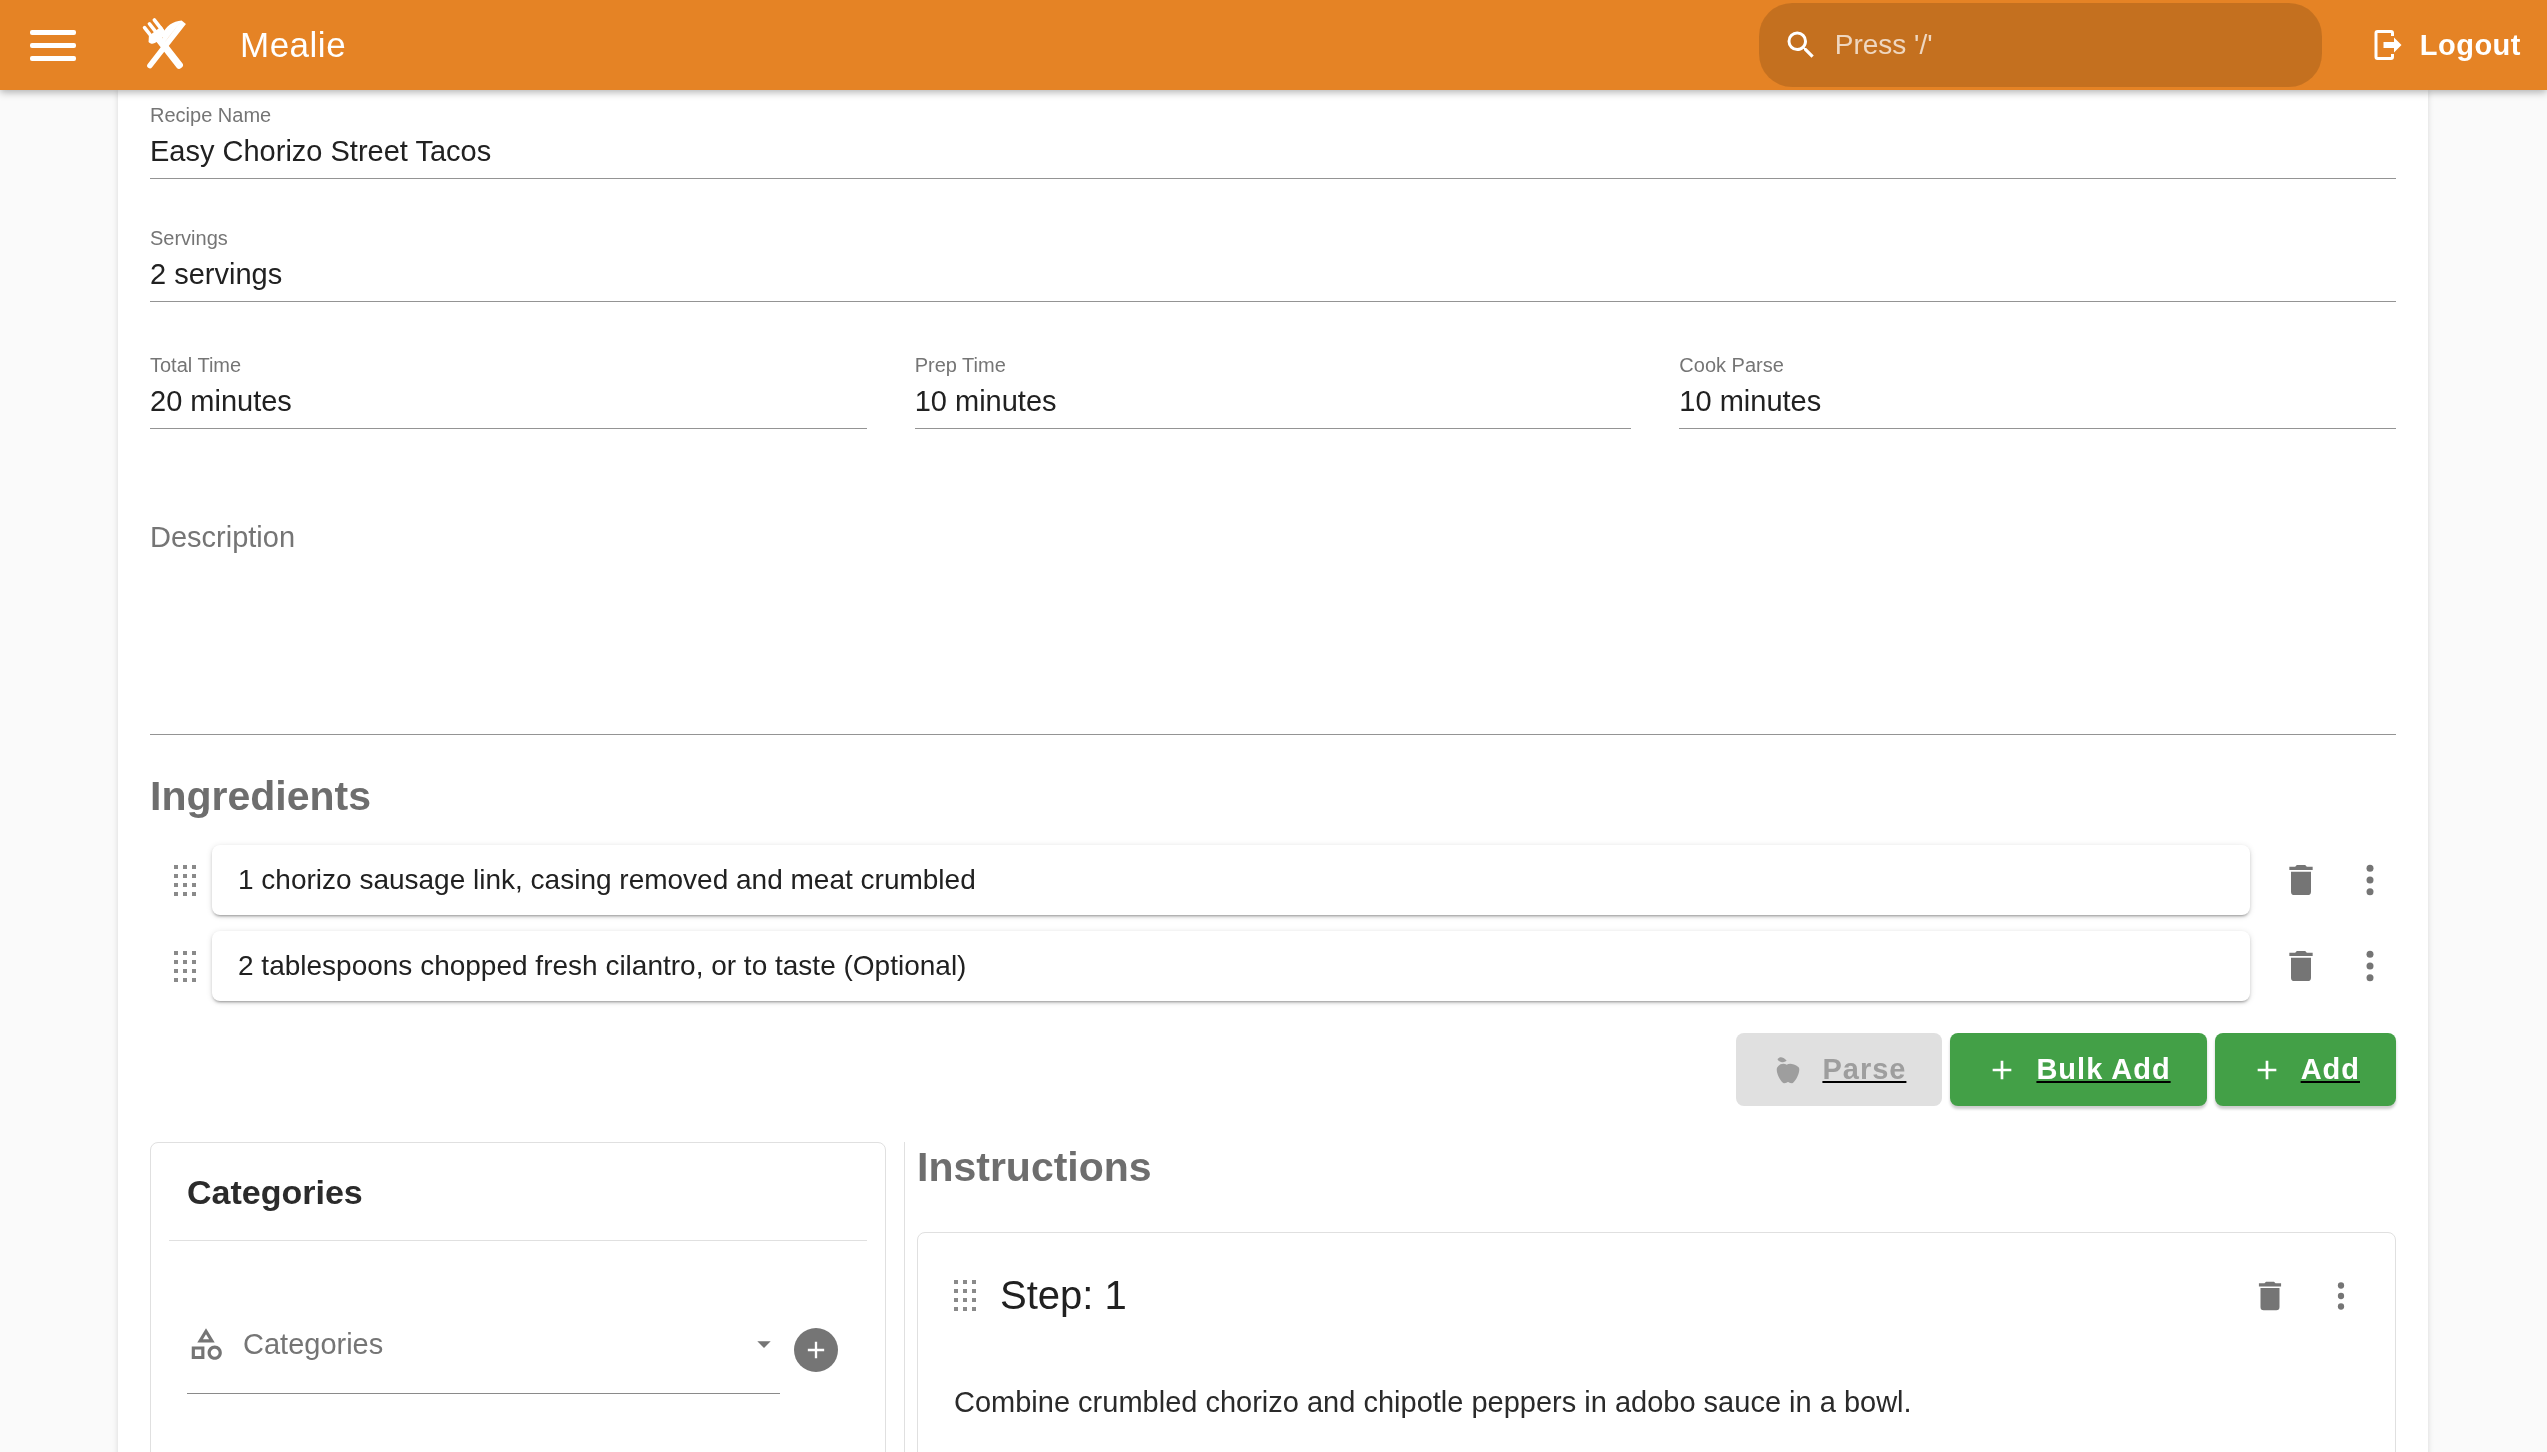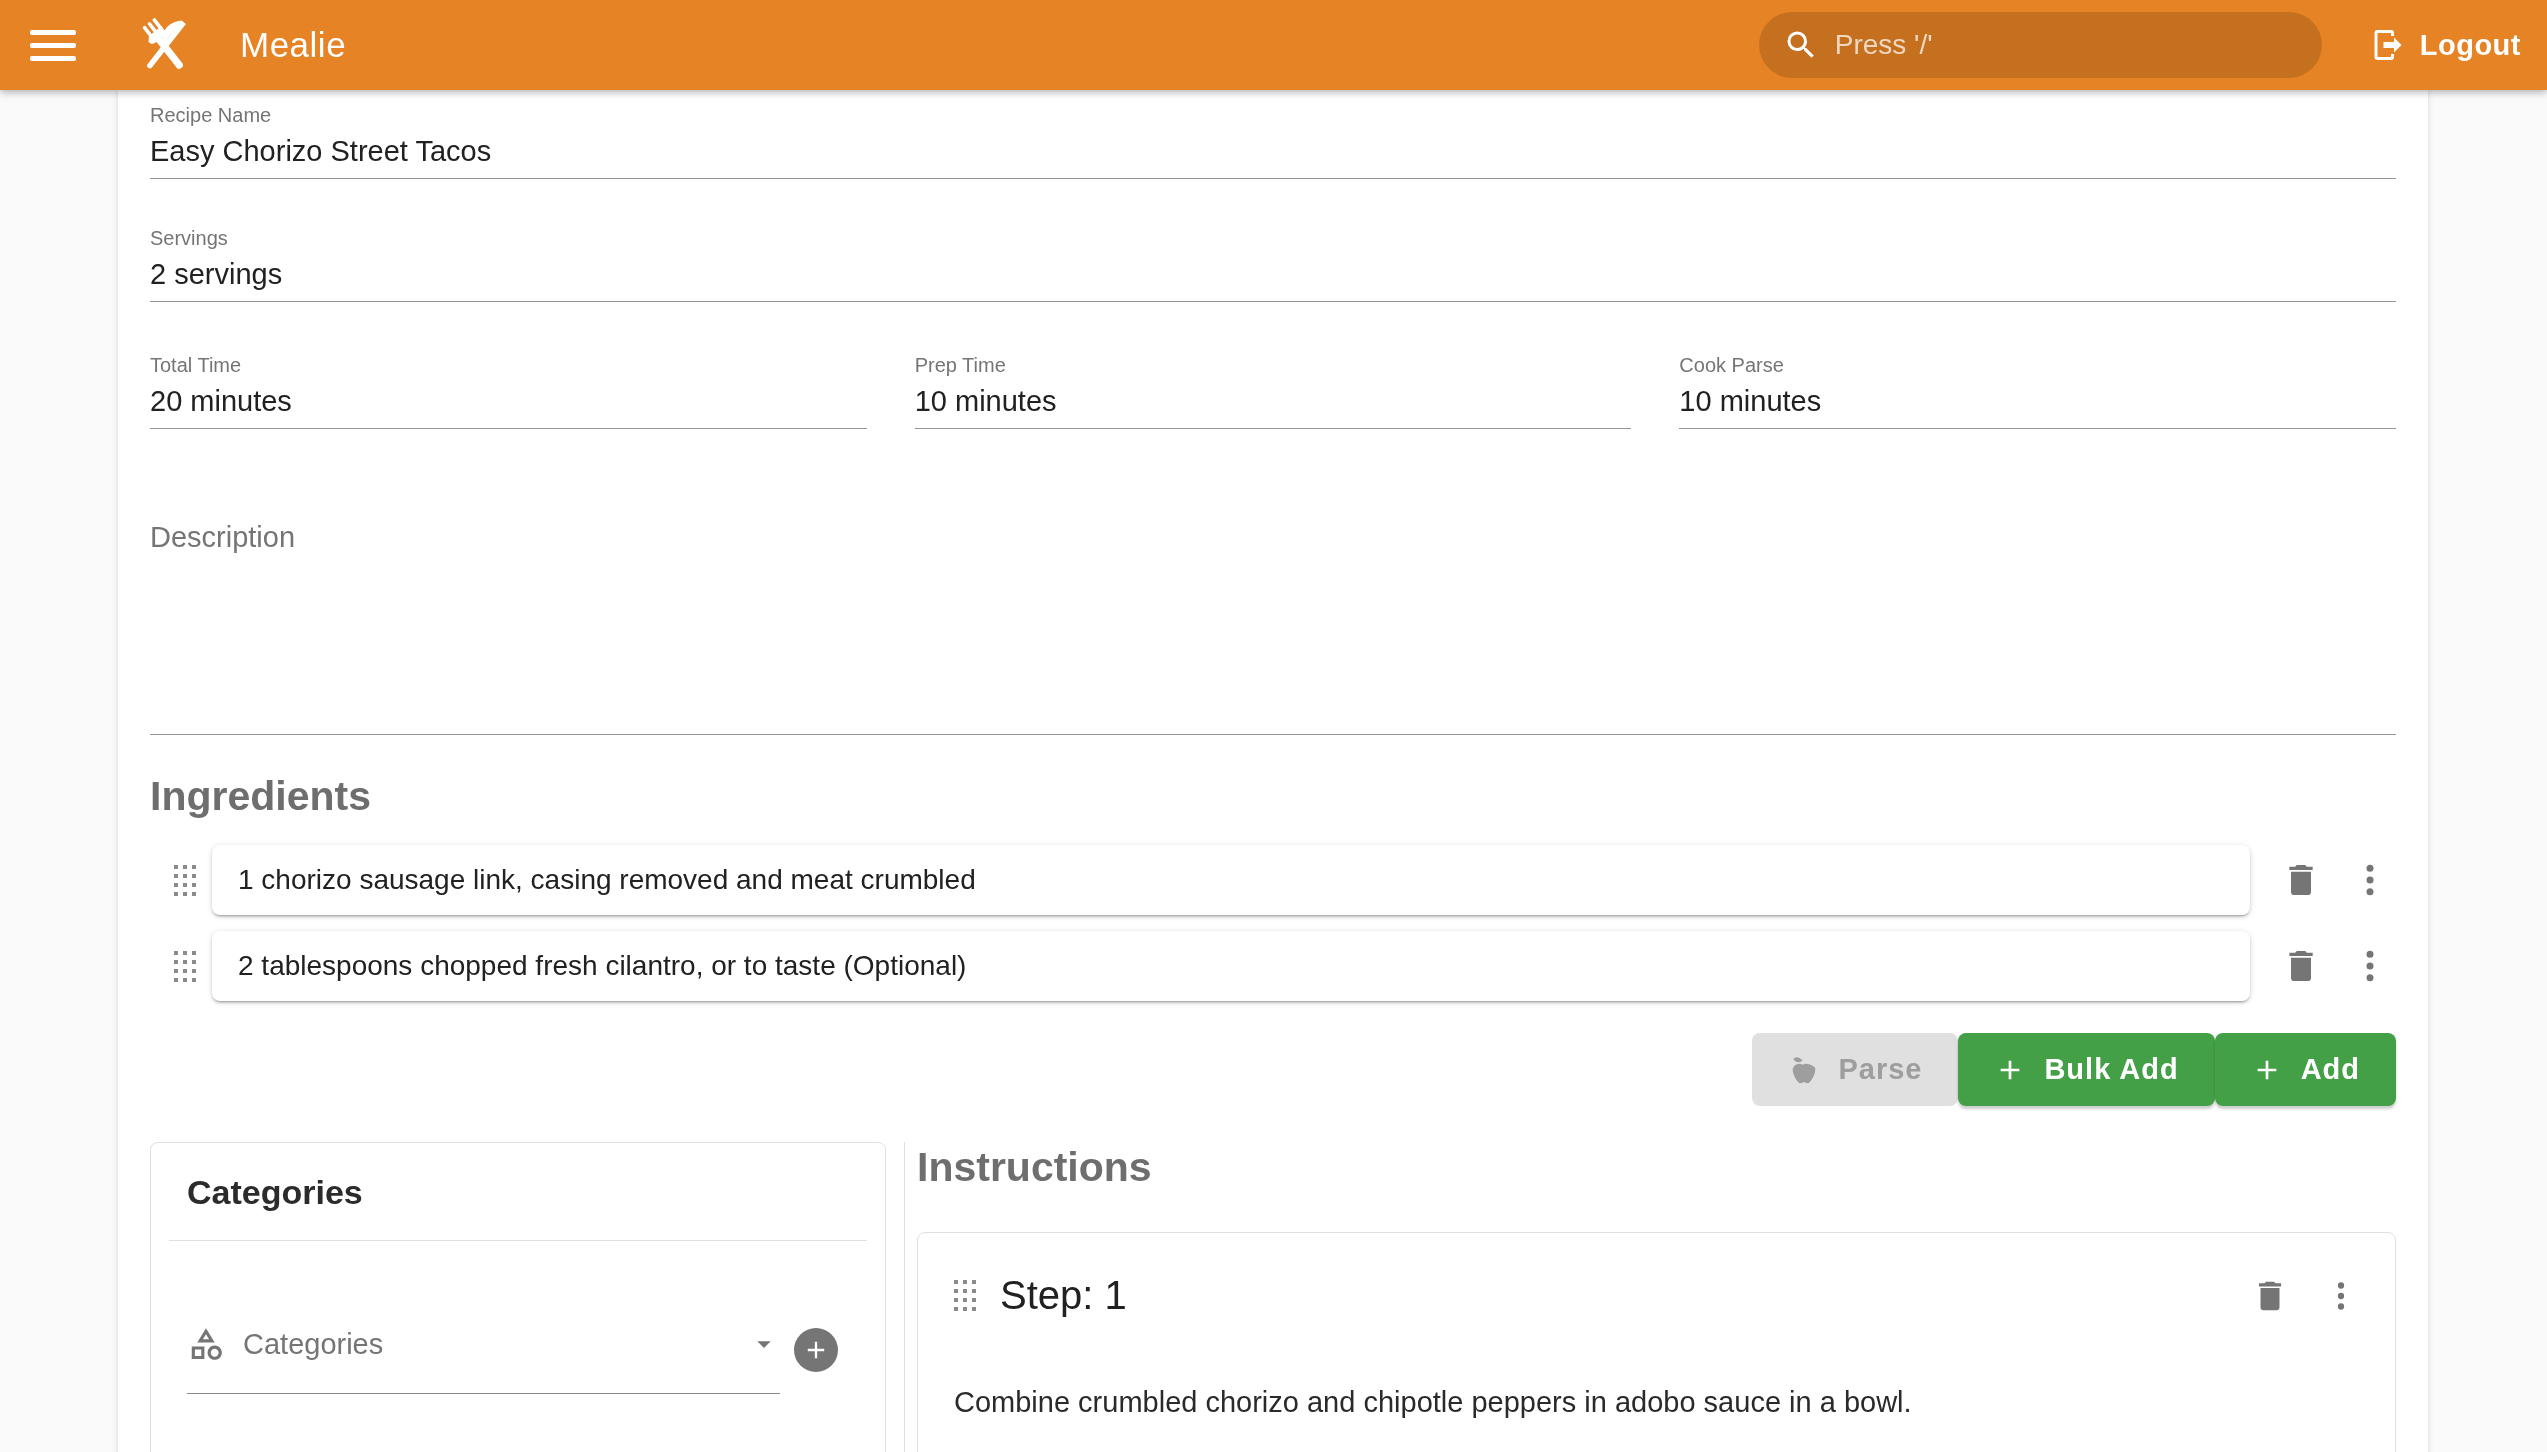--- a/index.html
+++ b/index.html
@@ -13,21 +13,21 @@
   body{font-family:"Liberation Sans","DejaVu Sans",sans-serif;background:var(--page-bg);}
 
   
   .app-header{height:90px;background:var(--primary);display:flex;align-items:center;
     padding:0 26px 0 30px;box-shadow:0 2px 8px rgba(0,0,0,.32);position:relative;z-index:5;gap:14px;}
   .menu-btn{width:46px;height:40px;display:flex;flex-direction:column;justify-content:center;gap:8px;cursor:pointer;}
   .menu-btn span{display:block;height:5px;border-radius:2px;background:#fff;}
   .logo{margin-left:42px;width:68px;height:68px;display:flex;align-items:center;justify-content:center;}
   .app-title{color:#fff;font-size:35px;font-weight:500;margin-left:26px;letter-spacing:0.5px;}
   .flex-spacer{flex:1;}
-  .search-pill{width:563px;height:66px;border-radius:33px;background:rgba(0,0,0,.14);
+  .search-pill{width:563px;height:84px;border-radius:33px;background:rgba(0,0,0,.14);
     display:flex;align-items:center;padding:0 24px;cursor:text;}
   .search-pill .ph{color:rgba(255,255,255,.72);font-size:28px;margin-left:16px;}
   .logout-btn{display:flex;align-items:center;gap:14px;background:none;border:none;cursor:pointer;
     margin-left:34px;color:#fff;font-size:29px;font-weight:bold;letter-spacing:0.5px;font-family:inherit;}
 
   
   .page-card{margin:0 118px;width:2310px;min-height:1363px;background:#fff;
     box-shadow:0 0 6px rgba(0,0,0,.14);padding:0 32px 80px 32px;}
 
   .field{border-bottom:1px solid var(--underline);}
@@ -49,21 +49,21 @@
   .ing-row{display:flex;align-items:center;height:70px;margin-bottom:16px;}
   .drag-handle{width:22px;flex:0 0 22px;margin-left:24px;cursor:grab;display:flex;}
   .ing-card{flex:1;margin-left:16px;height:70px;background:#fff;border-radius:8px;
     box-shadow:0 3px 2px -2px rgba(0,0,0,.2),0 2px 3px 0 rgba(0,0,0,.14),0 1px 6px 0 rgba(0,0,0,.12);
     display:flex;align-items:center;padding:0 26px;font-size:28px;color:var(--text);cursor:text;}
   .icon-btn{background:none;border:none;cursor:pointer;display:flex;align-items:center;justify-content:center;}
   .ing-row .trash-btn{margin-left:20px;width:62px;}
   .ing-row .kebab-btn{margin-left:12px;width:52px;}
 
   
-  .actions-row{display:flex;justify-content:flex-end;gap:0;margin-top:32px;}
+  .actions-row{display:flex;justify-content:flex-end;gap:8px;margin-top:32px;text-decoration:underline;}
   .btn{height:73px;border:none;border-radius:8px;display:flex;align-items:center;justify-content:center;
     gap:18px;font-size:29px;font-weight:bold;letter-spacing:1px;padding:0 36px;cursor:pointer;font-family:inherit;}
   .btn-green{background:var(--success);color:#fff;box-shadow:0 3px 3px rgba(0,0,0,.2);}
   .btn-disabled{background:var(--disabled-bg);color:var(--disabled-text);cursor:default;box-shadow:none;}
 
   
   .two-col{display:flex;margin-top:36px;align-items:stretch;min-height:418px;}
   .col-left{width:736px;flex:0 0 736px;}
   .v-divider{width:1px;background:var(--divider);margin-left:18px;}
   .col-right{flex:1;padding-left:12px;}

